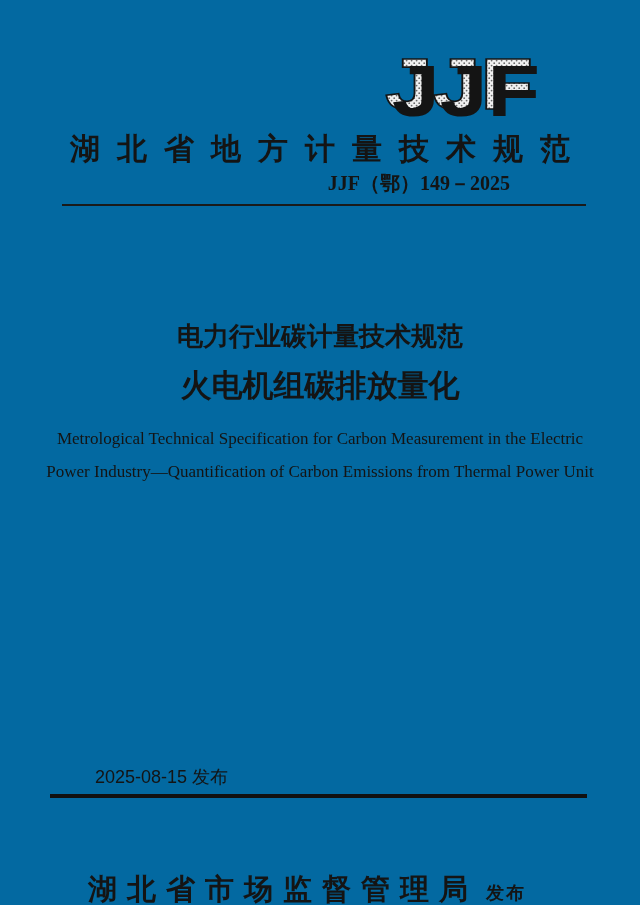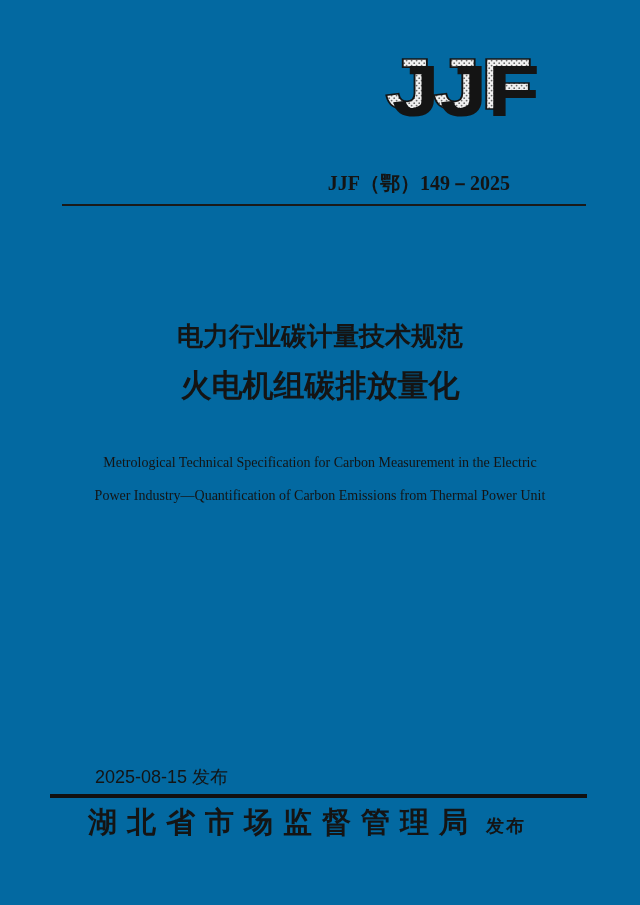--- a/index.html
+++ b/index.html
@@ -92,26 +92,25 @@
     font-size: 31px;
     line-height: 34px;
     font-weight: bold;
     font-family: "Liberation Sans", "DejaVu Sans", sans-serif;
   }
   .title-en {
     position: absolute;
     left: 0;
     width: 640px;
     text-align: center;
-    font-size: 14px;
+    font-size: 17px;
     line-height: 22px;
     font-weight: normal;
     font-family: "Liberation Serif", "DejaVu Serif", serif;
     white-space: nowrap;
-    margin-top: 24px;
   }
   .title-en.line1 { top: 428px; }
   .title-en.line2 { top: 461px; }
 
   
   .date {
     position: absolute;
     top: 766px;
     font-size: 18px;
     line-height: 22px;
@@ -128,21 +127,21 @@
     top: 794px;
     width: 537px;
     height: 4px;
     background: #111111;
   }
 
   
   .publisher-row {
     position: absolute;
     left: 88px;
-    top: 805px;
+    top: 872px;
     display: flex;
     align-items: baseline;
     white-space: nowrap;
   }
   .publisher-name {
     font-size: 29px;
     line-height: 34px;
     font-weight: bold;
     letter-spacing: 10px;
     font-family: "Liberation Serif", "DejaVu Serif", serif;
@@ -167,20 +166,21 @@
           <rect width="5" height="5" fill="#f0f0f0"></rect>
           <circle cx="1.2" cy="1.2" r="0.9" fill="#6a6a6a"></circle>
           <circle cx="3.6" cy="3.6" r="0.9" fill="#6a6a6a"></circle>
         </pattern>
       </defs>
       <text x="2" y="57" textLength="148" lengthAdjust="spacingAndGlyphs" class="logo-back">JJF</text>
       <text x="9" y="64" textLength="148" lengthAdjust="spacingAndGlyphs" class="logo-front">JJF</text>
     </svg>
   </div>
 
+  <div class="series-title">湖北省地方计量技术规范</div>
   <div class="standard-number">JJF（鄂）149－2025</div>
   <div class="rule-top"></div>
 
   <div class="title-zh-1">电力行业碳计量技术规范</div>
   <div class="title-zh-2">火电机组碳排放量化</div>
   <div class="title-en line1">Metrological Technical Specification for Carbon Measurement in the Electric</div>
   <div class="title-en line2">Power Industry—Quantification of Carbon Emissions from Thermal Power Unit</div>
 
   <div class="date date-left">2025-08-15 发布</div>
   <div class="rule-bottom"></div>

